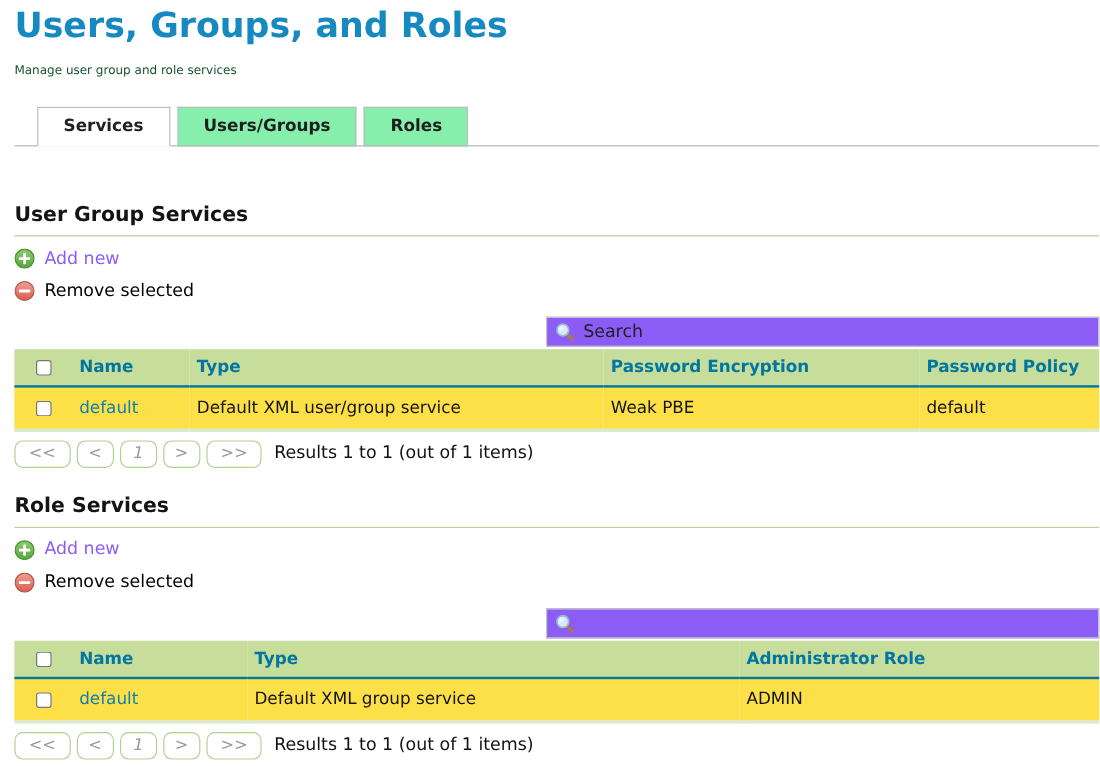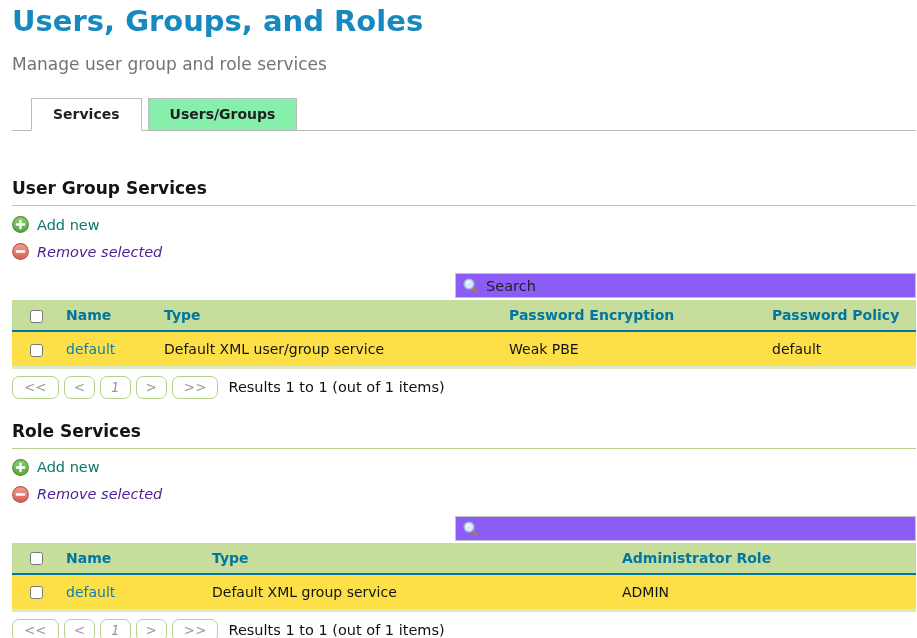--- a/index.html
+++ b/index.html
@@ -9,21 +9,21 @@
     font-family: "DejaVu Sans", "Liberation Sans", sans-serif;
     color: #1a1a1a;
   }
   .page { padding: 2px 1px 0 12px; }
 
   h1.page-title {
     margin: 2px 0 0 0;
     font-size: 29px; font-weight: bold;
     color: #1689c0; letter-spacing: 0;
   }
-  .page-subtitle { margin: 16px 0 0 0; font-size: 17px; color: #737373; }
+  .page-subtitle { margin: 16px 0 0 0; font-size: 10px; color: #14532d; }
 
   .tabs {
     display: flex; gap: 6px; margin-top: 24px;
     border-bottom: 1px solid #b9b9b9;
     padding-left: 19px;
   }
   .tab {
     background: #86efac; border: 1px solid #bdbdbd;
     margin-bottom: -1px; border-bottom: 1px solid #b9b9b9;
     padding: 7px 21px 8px 21px;
@@ -37,22 +37,22 @@
   h2.section-title {
     margin: 0; font-size: 17px; font-weight: bold; color: #141414;
     padding-bottom: 7px; border-bottom: 1px solid #b9d28f;
   }
 
   .action-row {
     display: flex; align-items: center; gap: 8px;
     margin-top: 10px; font-size: 14.5px;
   }
   .action-row a { text-decoration: none; }
-  .add-link { color: #0f766e; cursor: pointer; }
-  .remove-link { color: #4c1d95; font-style: italic; cursor: default; }
+  .add-link { color: #8b5cf6; cursor: pointer; }
+  .remove-link { color: #000000; cursor: default; }
   .action-icon { display: inline-flex; width: 17px; height: 17px; }
 
   .search-row { display: flex; justify-content: flex-end; margin-top: 13px; position: relative; }
   .search-wrap { position: relative; width: 461px; }
   .search-input {
     width: 100%; height: 25px;
     border: 1px solid #c4c4c4; border-radius: 0;
     font-family: "DejaVu Sans", "Liberation Sans", sans-serif;
     font-size: 14.5px; color: #1f1f1f;
     padding: 2px 4px 2px 30px; outline: none; background: #8b5cf6;
@@ -93,20 +93,21 @@
 <body>
 
 <div class="page">
 
   <h1 class="page-title">Users, Groups, and Roles</h1>
   <p class="page-subtitle">Manage user group and role services</p>
 
   <div class="tabs">
     <div class="tab active">Services</div>
     <div class="tab">Users/Groups</div>
+    <div class="tab">Roles</div>
   </div>
 
   <div class="section">
     <h2 class="section-title">User Group Services</h2>
 
     <div class="action-row">
       <span class="action-icon">
         <svg viewBox="0 0 16 16" width="17" height="17">
           <defs>
             <linearGradient id="g1" x1="0" y1="0" x2="0" y2="1">

